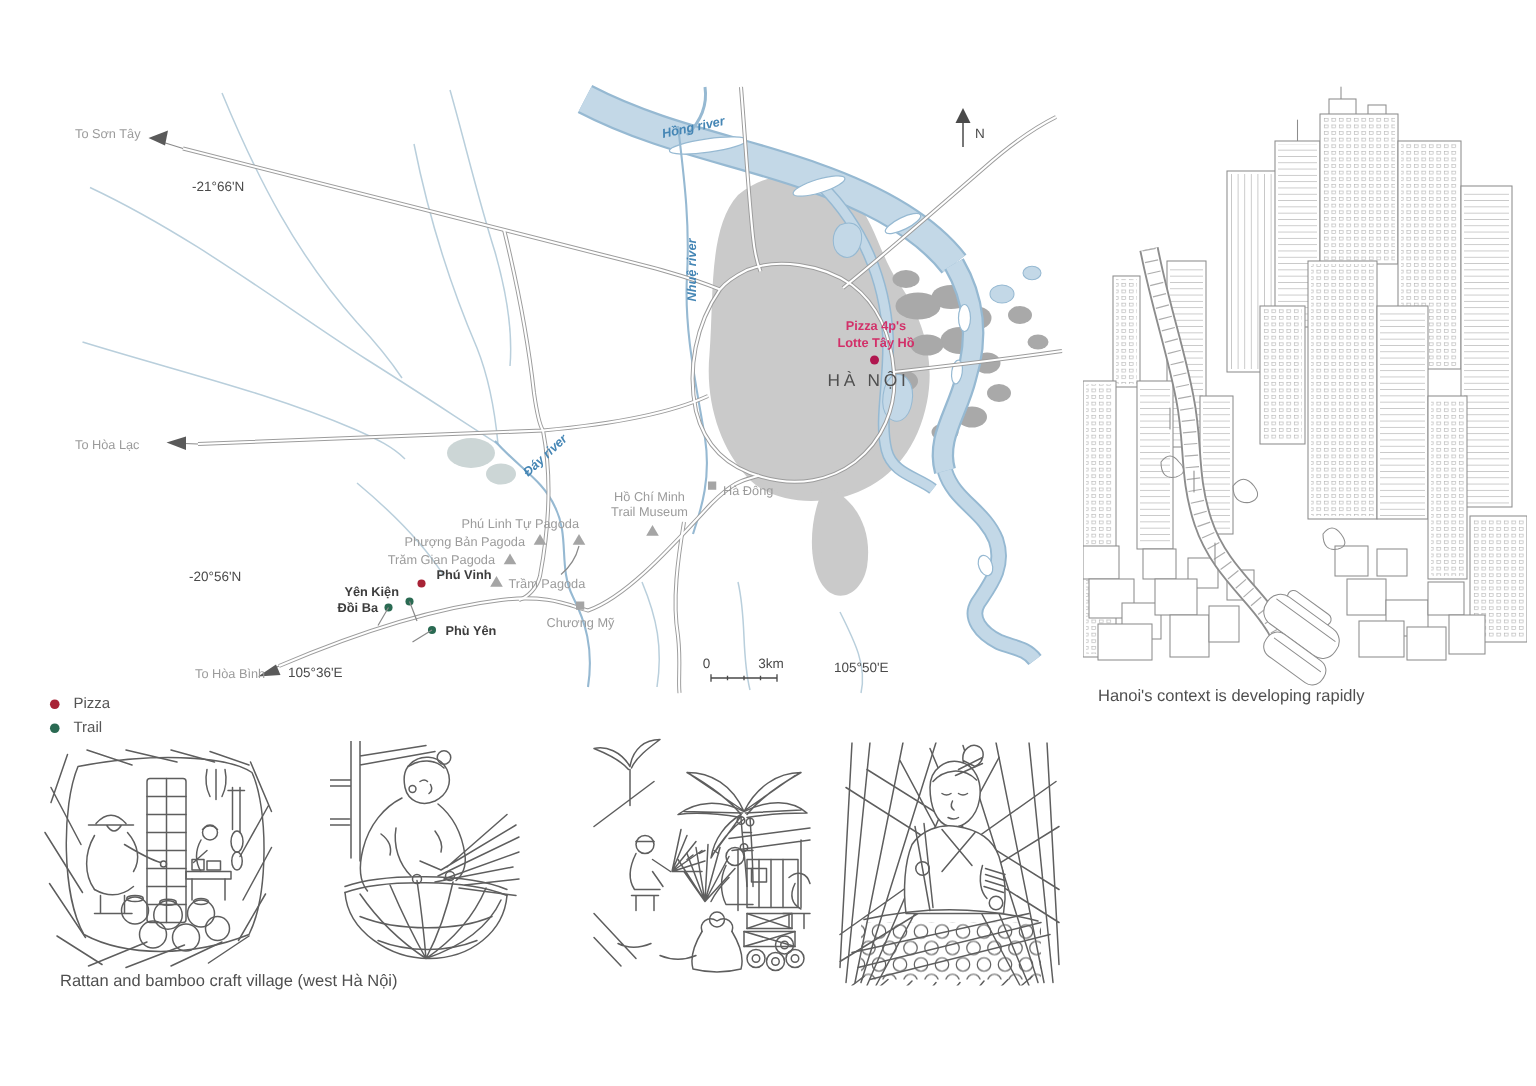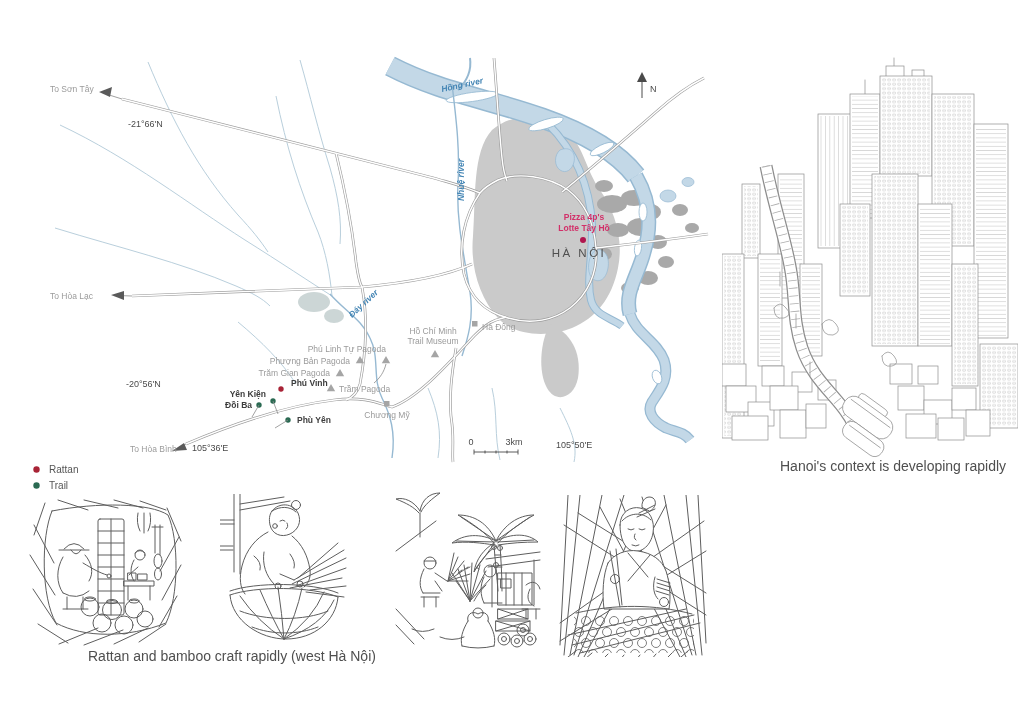--- a/index.html
+++ b/index.html
@@ -17,21 +17,21 @@
   .st{fill:none;stroke:#b9cfdc;stroke-width:1;}
   .ro{fill:none;stroke:#9c9c9c;stroke-width:2.7;}
   .ri{fill:none;stroke:#fff;stroke-width:1.4;}
   .thin{fill:none;stroke:#8a8a8a;stroke-width:0.8;}
   .mark{fill:#a5a5a5;}
   
   .ink{fill:none;stroke:#5e5e5e;stroke-width:1;stroke-linecap:round;stroke-linejoin:round;}
   .inkf{fill:#fff;stroke:#5e5e5e;stroke-width:1;stroke-linecap:round;stroke-linejoin:round;}
   .ck{fill:none;stroke:#8d8d8d;stroke-width:0.7;stroke-linecap:round;stroke-linejoin:round;}
   .ckf{fill:#fff;stroke:#8d8d8d;stroke-width:0.7;}
-  .caption{font-size:14px;color:#4f4f4f;margin-left:48px;}
+  .caption{font-size:11px;color:#4f4f4f;}
   .legend-row{display:flex;align-items:center;gap:8px;height:16px;}
   .legend-label{font-size:10px;color:#555;}
 </style>
 </head>
 <body>
 
 <div class="abs" style="left:0;top:0;width:720px;height:470px">
 <svg viewBox="0 0 720 470" width="720" height="470">
 
   <g>
@@ -185,21 +185,21 @@
     <text x="514" y="445" class="td am">3km</text>
   </g>
 </svg>
 </div>
 
 <div class="abs" style="left:32px;top:461px">
   <div class="legend-row">
     <svg width="9" height="9">
         <circle cx="4.5" cy="4.5" r="3.2" fill="#a82336"></circle>
       </svg>
-    <span class="legend-label">Rattan</span>
+    <span class="legend-label">Pizza</span>
   </div>
   <div class="legend-row">
     <svg width="9" height="9">
         <circle cx="4.5" cy="4.5" r="3.2" fill="#2a6a52"></circle>
       </svg>
     <span class="legend-label">Trail</span>
   </div>
 </div>
 
 <div class="abs" style="left:722px;top:56px;width:296px;height:402px">
@@ -422,13 +422,13 @@
   </g>
   <g>
     <path class="ink" d="M 18,118 C 58,109 96,109 134,119"></path>
     <rect x="16" y="120" width="120" height="38" fill="url(#hc)"></rect>
     <path class="ink" stroke-width="0.7" d="M 10,140 L 128,114 M 14,150 L 136,120 M 22,158 L 142,128"></path>
     <path class="ink" stroke-width="0.7" d="M 18,156 l -8,6 M 34,158 l -7,6 M 50,159 l -6,6 M 66,160 l -5,6 M 82,160 l -5,6 M 98,159 l -5,6 M 114,158 l -6,6 M 130,156 l -7,6"></path>
   </g>
 </svg>
 </div>
 
-<div class="abs caption" style="left:40px;top:648px">Rattan and bamboo craft rapidly (west Hà Nội)</div>
+<div class="abs caption" style="left:40px;top:648px">Rattan and bamboo craft village (west Hà Nội)</div>
 
 </body></html>

